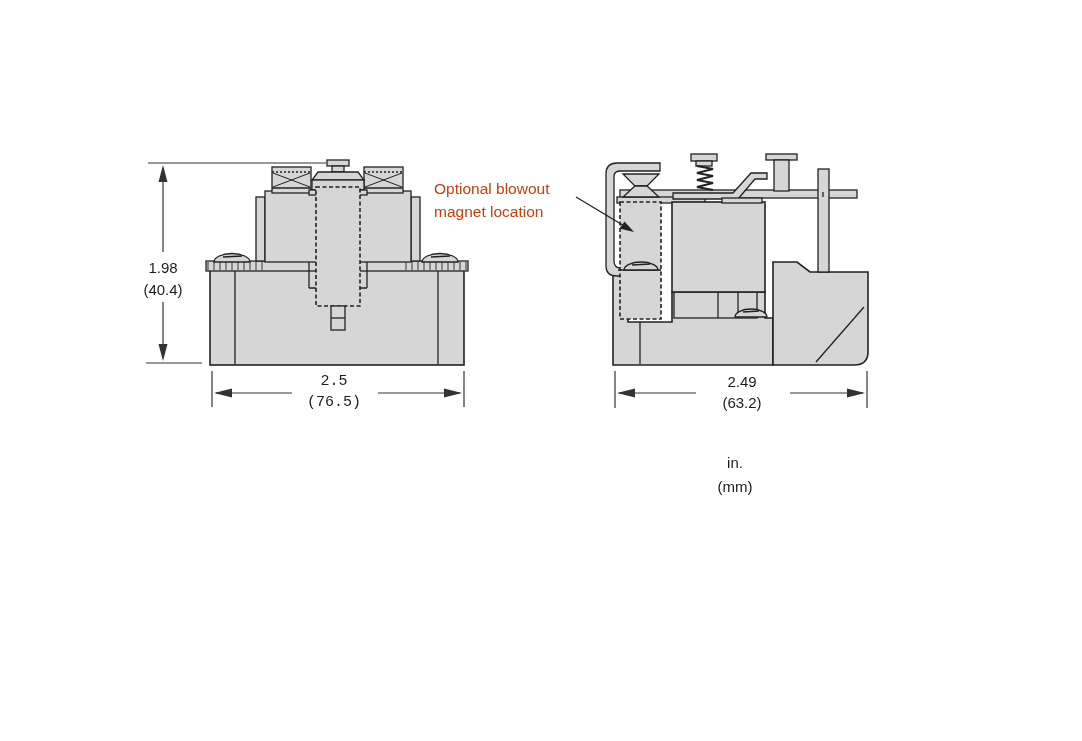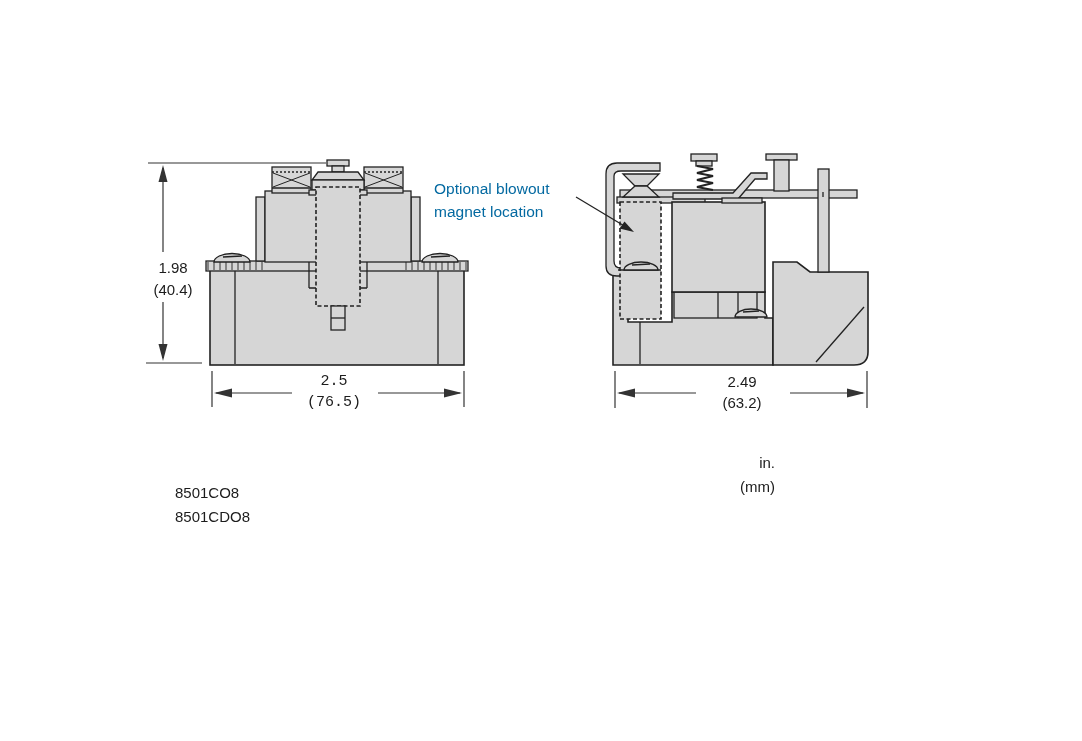--- a/index.html
+++ b/index.html
@@ -16,33 +16,33 @@
     position:absolute;
     font-size:15px;
     line-height:21px;
     text-align:center;
     color:#1c1c1c;
   }
   .annotation{
     position:absolute;
     font-size:15.5px;
     line-height:23px;
-    color:#0369a1;
+    color:#c2410c;
   }
   .models{
     position:absolute;
     font-size:15px;
     line-height:24px;
     color:#1c1c1c;
   }
   .units{
     position:absolute;
     font-size:15px;
     line-height:24px;
-    text-align:right;
+    text-align:center;
     color:#1c1c1c;
   }
   .footer{
     position:absolute;
     font-size:15px;
     line-height:23px;
     color:#1c1c1c;
   }
 </style>
 </head>
@@ -195,41 +195,37 @@
       <line x1="576" y1="197" x2="626" y2="227" stroke="#222" stroke-width="1.3"></line>
       <polygon points="634,232 619.5,228.5 624.5,221.5" fill="#222" stroke="none"></polygon>
     </g>
   </svg>
 
   <div class="annotation" style="left:434px; top:177px;">
     <div>Optional blowout</div>
     <div>magnet location</div>
   </div>
 
-  <div class="dim-label" style="left:130px; top:257px; width:86px; line-height:22px;">
+  <div class="dim-label" style="left:120px; top:257px; width:86px; line-height:22px;">
     <div>1.98</div>
     <div>(40.4)</div>
   </div>
 
   <div class="dim-label" style="left:289px; top:371px; width:90px;font-family:Liberation Mono, monospace;">
     <div>2.5</div>
     <div>(76.5)</div>
   </div>
 
   <div class="dim-label" style="left:697px; top:371px; width:90px;">
     <div>2.49</div>
     <div>(63.2)</div>
   </div>
 
   <div class="units" style="left:695px; top:451px; width:80px;">
     <div>in.</div>
     <div>(mm)</div>
   </div>
 
-  <div class="models" style="left:175px; top:481px;">
-    <div>8501CO8</div>
-    <div>8501CDO8</div>
-  </div>
 
   <div class="footer" style="left:150px; top:630px;">
   </div>
 
 </div>
 
 </body></html>

